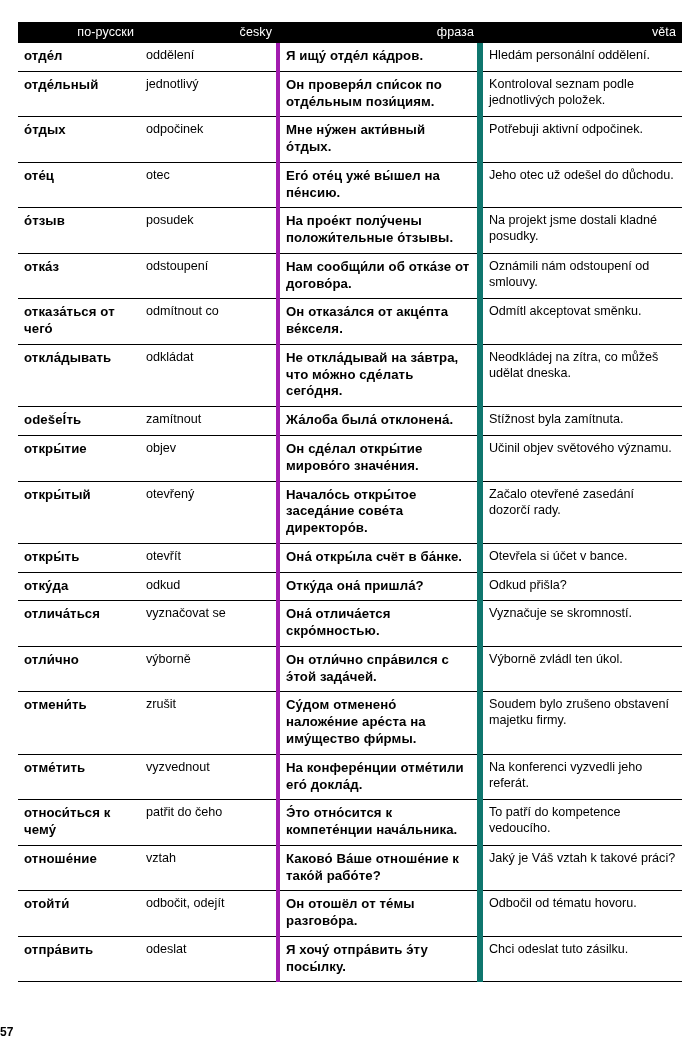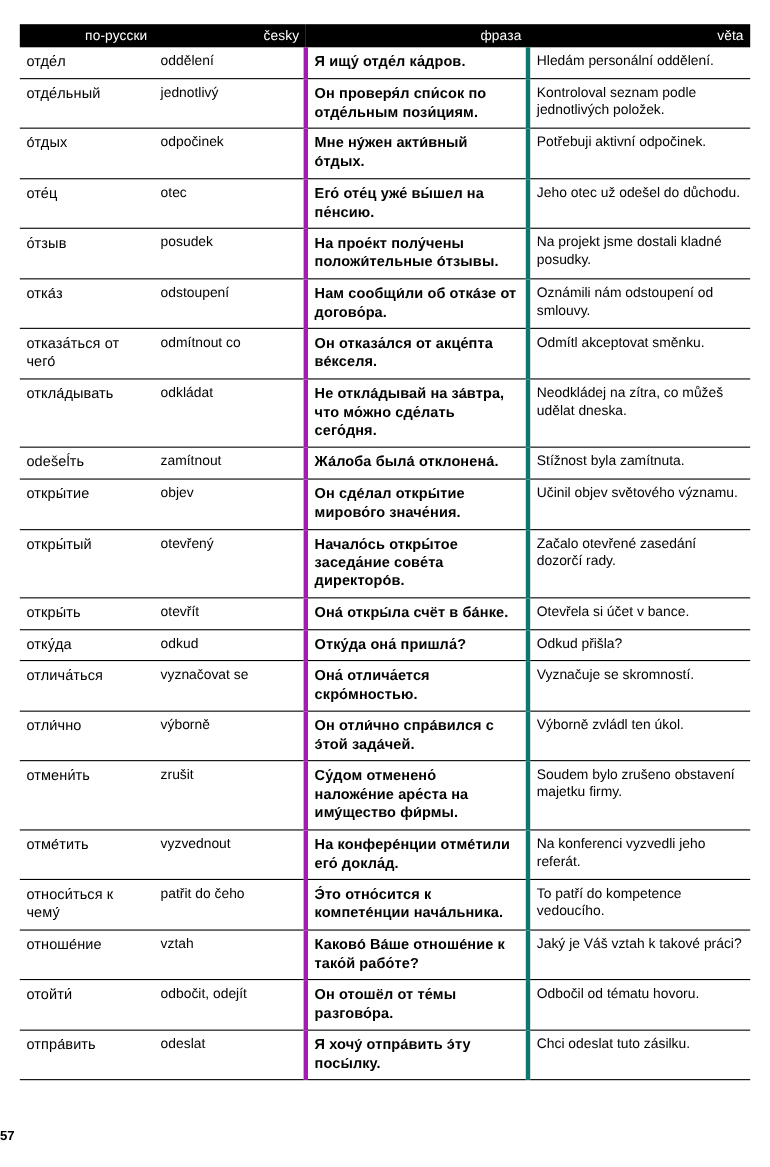--- a/index.html
+++ b/index.html
@@ -43,36 +43,36 @@
     letter-spacing: 0.1px;
   }
   tbody td {
     border-bottom: 1px solid #000000;
     vertical-align: top;
     padding: 5px 6px 6px 6px;
     font-size: 12.6px;
     line-height: 1.27;
   }
   tbody tr td.col-ru {
-    font-weight: normal;
+    font-weight: bold;
     font-size: 13.2px;
     letter-spacing: 0.1px;
   }
   tbody tr td.col-cz {
     font-size: 12.6px;
   }
   tbody tr td.col-phrase {
     font-weight: bold;
     font-size: 13.2px;
     letter-spacing: 0.1px;
     border-left: 4px solid #a21caf;
   }
   tbody tr td.col-sentence {
     font-size: 12.6px;
-    border-left: 4px solid #0f766e;
+    border-left: 6px solid #0f766e;
   }
   tbody tr:first-child td {
     border-top: none;
   }
   .page-number {
     position: absolute;
     left: 0;
     right: 0;
     bottom: 22px;
     font-weight: bold;

